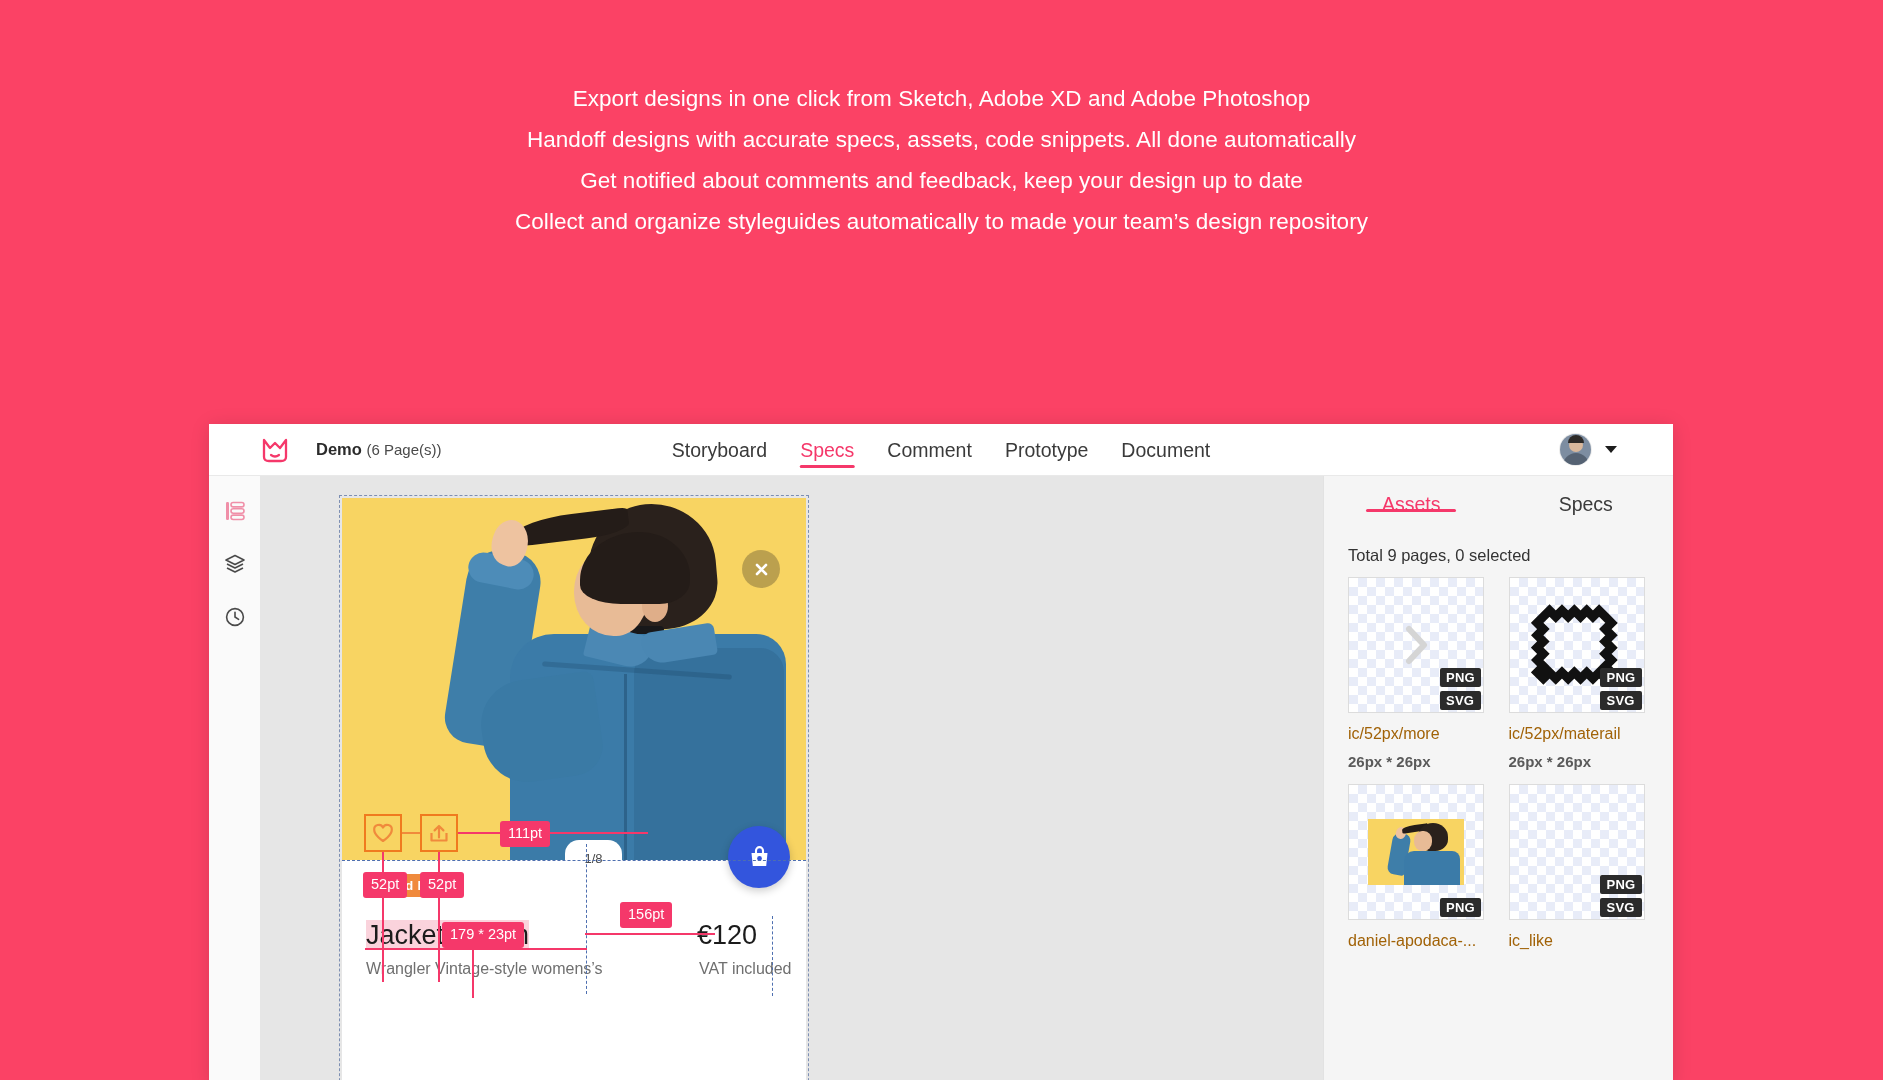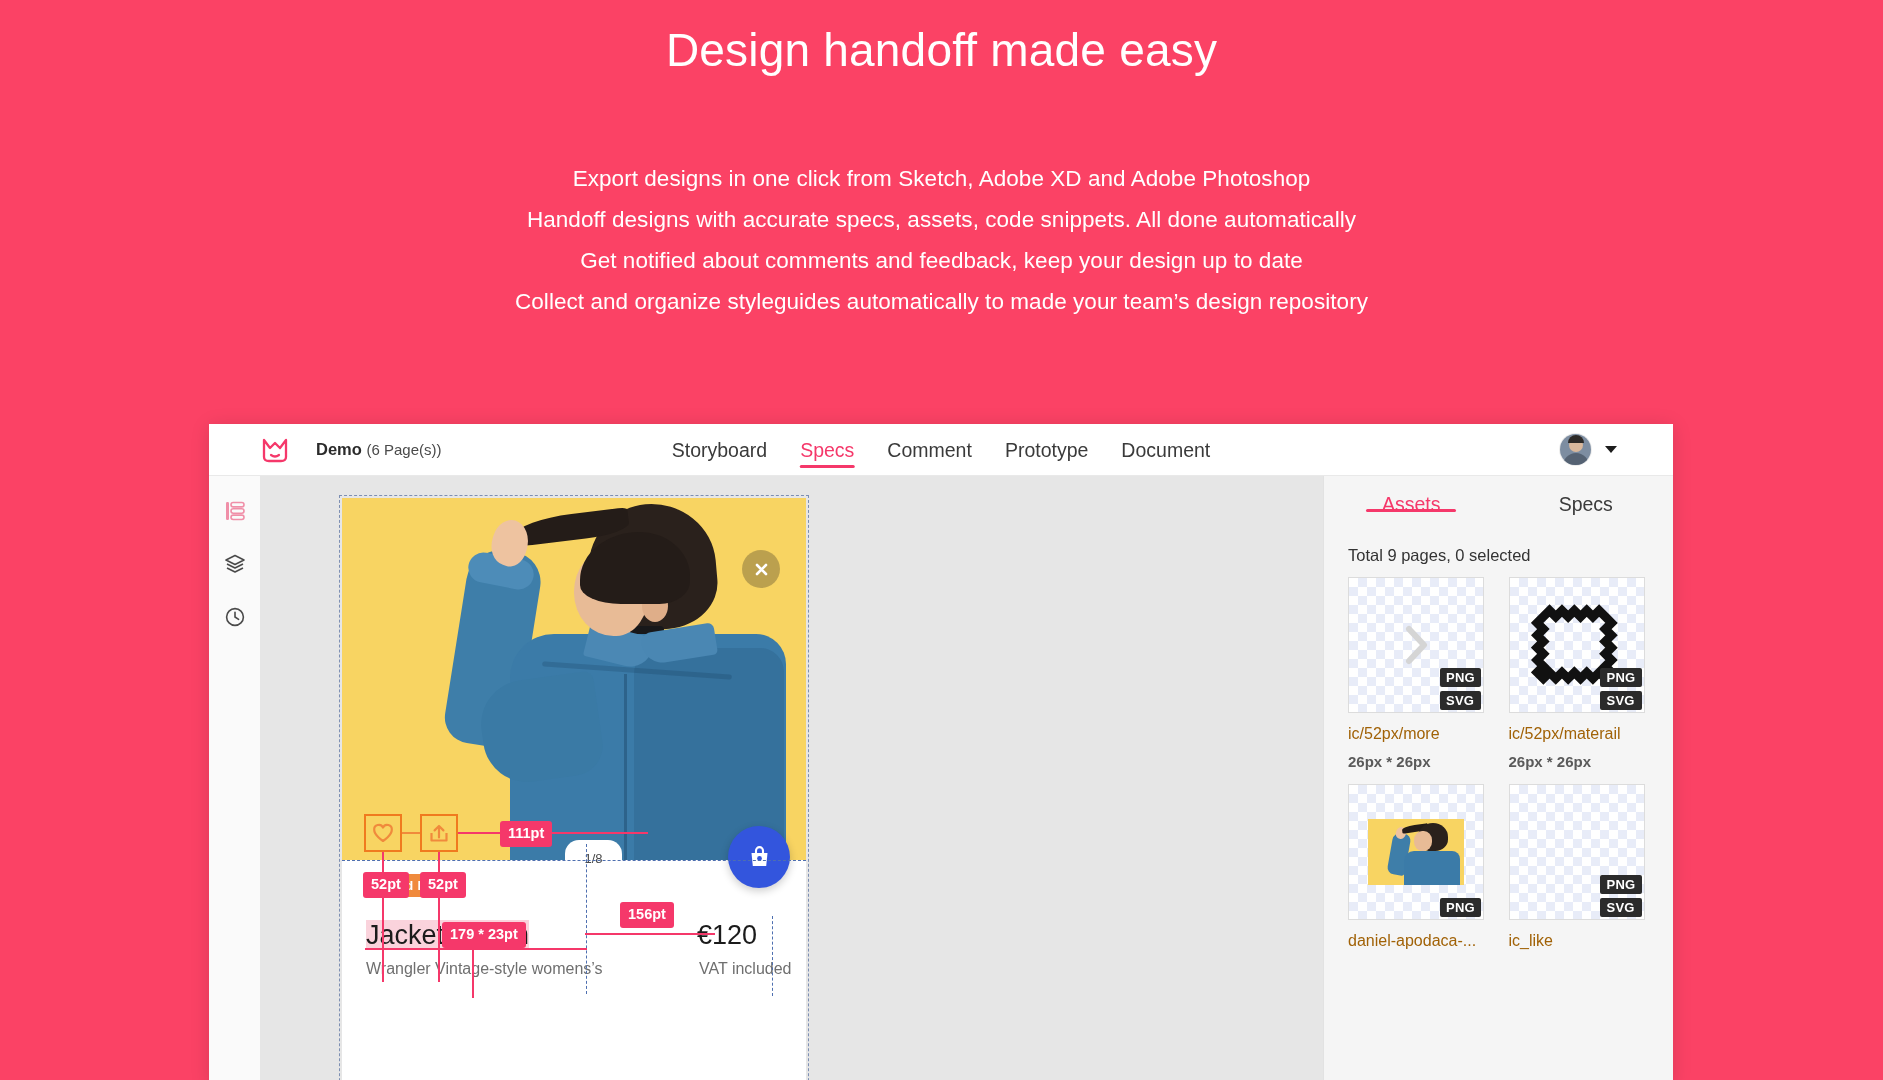--- a/index.html
+++ b/index.html
@@ -191,21 +191,21 @@
     font-size:27px; color:#1b1b1b;
   }
   .vat {
     position:absolute; left:357px; top:100px;
     font-size:16px; color:#6f6f6f;
   }
 
   
   .spec-badge {
     position:absolute; background:#F5386A; color:#fff;
-    font-size:14.5px; font-weight:700; padding:3px 8px;
+    font-size:14.5px; font-weight:400; padding:3px 8px;
     border-radius:3px; white-space:nowrap; z-index:9; line-height:1.35;
   }
   .spec-line { position:absolute; background:#F5386A; z-index:8; }
   .sel-box {
     position:absolute; border:2px solid #F07A1F; z-index:8;
   }
   .guide-v { position:absolute; width:1px; border-left:1px dashed #4e6fb0; z-index:7; }
   .guide-h { position:absolute; height:1px; border-top:1px dashed #4e6fb0; z-index:7; }
 
   
@@ -255,21 +255,20 @@
   .mp-face { position:absolute; left:46px; top:12px; width:18px; height:20px; background:#e8bb96; border-radius:45%; }
   .mp-tail { position:absolute; left:34px; top:6px; width:26px; height:7px; background:#241c18; border-radius:50% 6% 40% 10%; transform:rotate(-8deg); }
   .mp-body { position:absolute; left:36px; top:32px; width:56px; height:36px; background:#3b7ba8; border-radius:10px 8px 0 0; }
   .mp-arm { position:absolute; left:22px; top:14px; width:18px; height:42px; background:#3e7ea9; border-radius:8px 7px 4px 7px; transform:rotate(10deg); }
   .mp-hand { position:absolute; left:28px; top:8px; width:10px; height:12px; background:#eec3a0; border-radius:45%; transform:rotate(18deg); }
 </style>
 </head>
 <body>
 
 <div class="hero">
-  <div class="hero-title">Design handoff made easy</div>
   <div class="hero-bullets">
     <div class="hero-bullet">Export designs in one click from Sketch, Adobe XD and Adobe Photoshop</div>
     <div class="hero-bullet">Handoff designs with accurate specs, assets, code snippets. All done automatically</div>
     <div class="hero-bullet">Get notified about comments and feedback, keep your design up to date</div>
     <div class="hero-bullet">Collect and organize styleguides automatically to made your team’s design repository</div>
   </div>
 </div>
 
 <div class="app-window">
 

